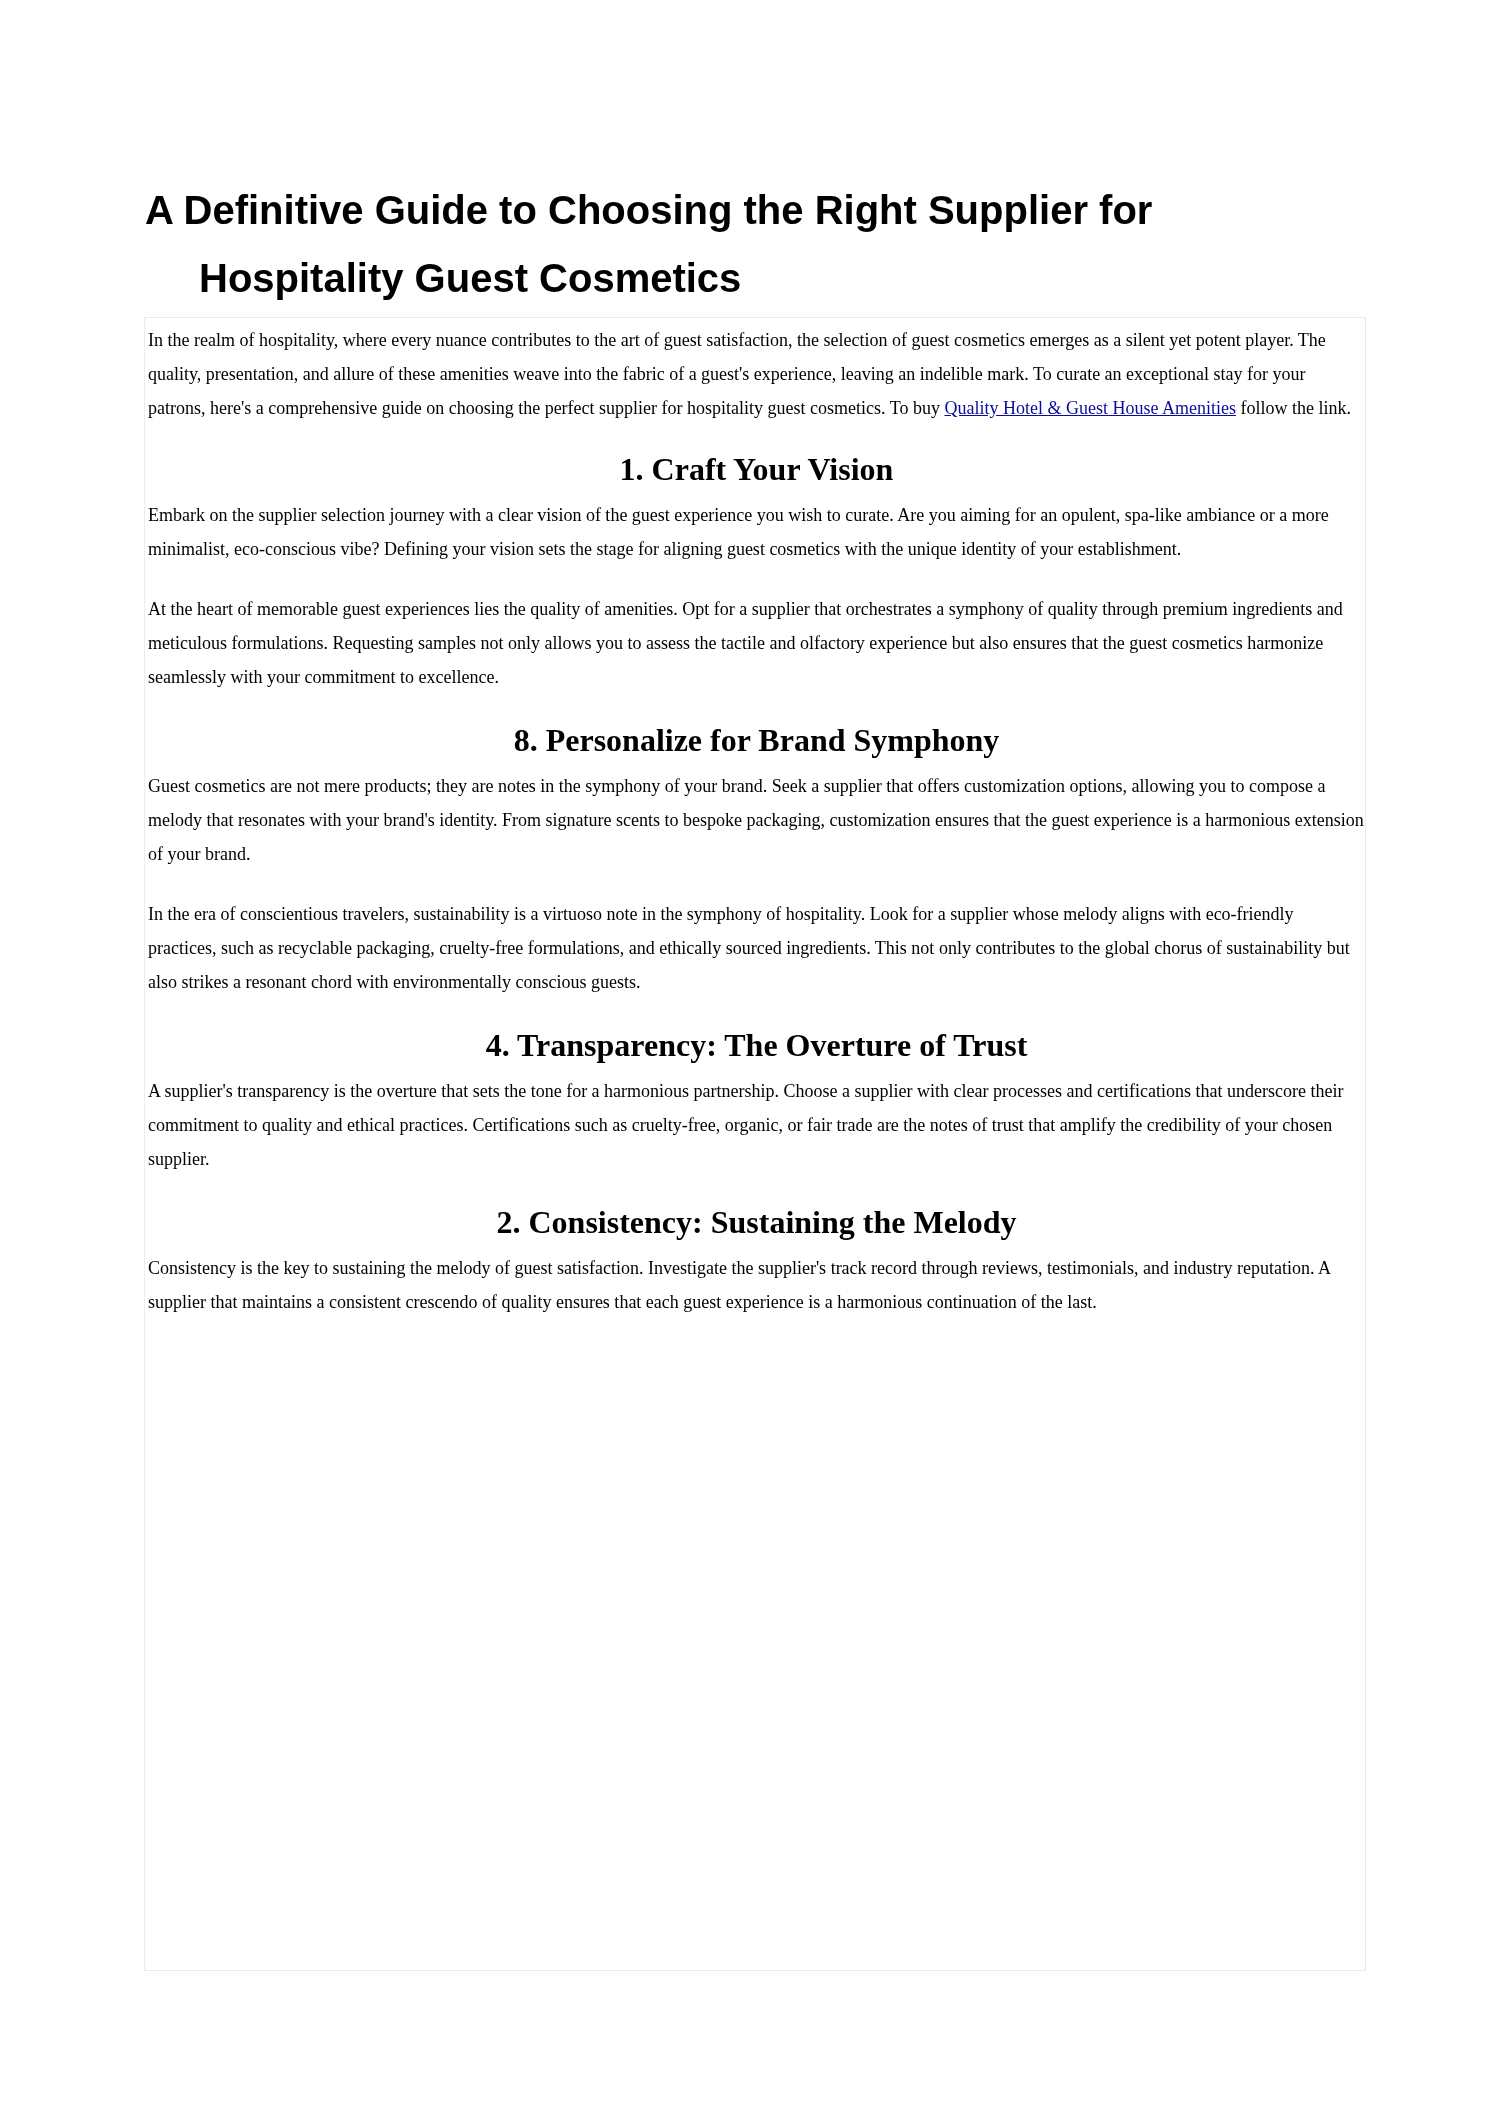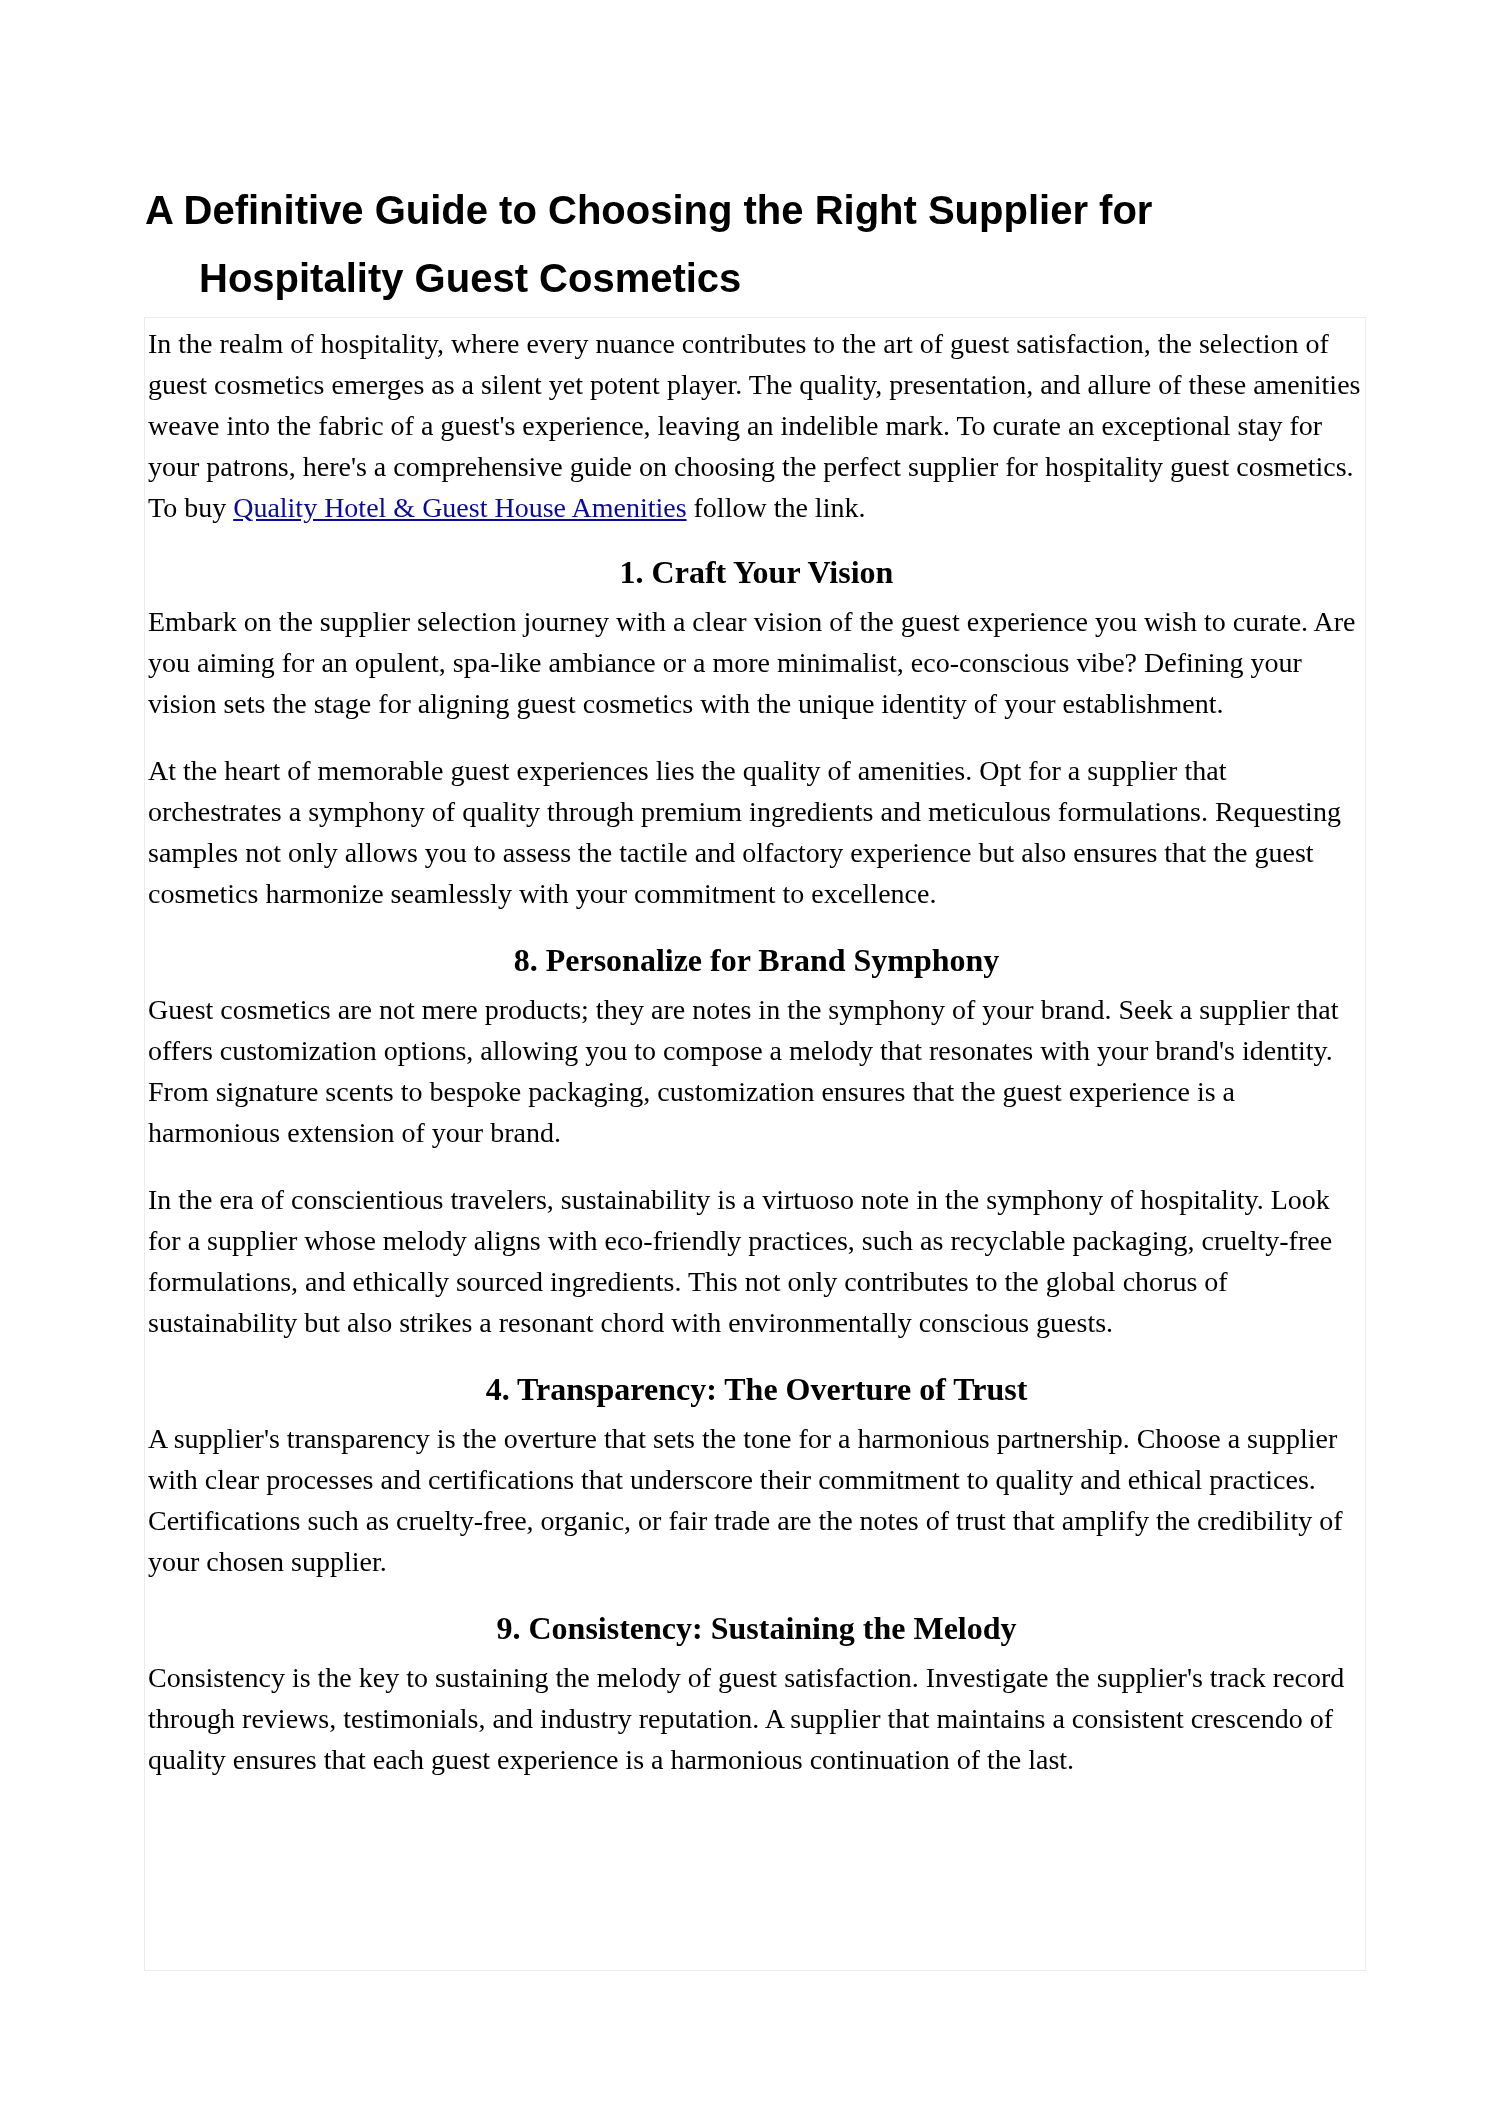--- a/index.html
+++ b/index.html
@@ -9,21 +9,21 @@
     font-family: "Liberation Sans", sans-serif; font-weight: bold;
     font-size: 40px; line-height: 68px; margin: 0;
     padding-left: 54px; text-indent: -54px;
   }
   .content-box {
     position: absolute; left: 144px; top: 317px; width: 1222px; height: 1654px;
     border: 1px solid #ececec; box-sizing: border-box;
     padding: 5px 0 0 3px;
   }
   .para {
-    font-family: "Liberation Serif", serif; font-size: 28px; line-height: 41px;
+    font-family: "Liberation Serif", serif; font-size: 18px; line-height: 34px;
     margin: 0; width: 1218px;
   }
   .intro { margin-bottom: 24px; }
   .section-heading {
     font-family: "Liberation Serif", serif; font-weight: bold;
     font-size: 32px; line-height: 40px; margin: 0 0 9px 0; text-align: center;
   }
   .section { margin-bottom: 26px; }
   a.link { color: #0b0b9a; text-decoration: underline; }
 </style>
@@ -52,16 +52,16 @@
   <div class="section">
     <p class="para">In the era of conscientious travelers, sustainability is a virtuoso note in the symphony of hospitality. Look for a supplier whose melody aligns with eco-friendly practices, such as recyclable packaging, cruelty-free formulations, and ethically sourced ingredients. This not only contributes to the global chorus of sustainability but also strikes a resonant chord with environmentally conscious guests.</p>
   </div>
 
   <div class="section">
     <h2 class="section-heading">4. Transparency: The Overture of Trust</h2>
     <p class="para">A supplier's transparency is the overture that sets the tone for a harmonious partnership. Choose a supplier with clear processes and certifications that underscore their commitment to quality and ethical practices. Certifications such as cruelty-free, organic, or fair trade are the notes of trust that amplify the credibility of your chosen supplier.</p>
   </div>
 
   <div class="section">
-    <h2 class="section-heading">9. Consistency: Sustaining the Melody</h2>
+    <h2 class="section-heading">2. Consistency: Sustaining the Melody</h2>
     <p class="para">Consistency is the key to sustaining the melody of guest satisfaction. Investigate the supplier's track record through reviews, testimonials, and industry reputation. A supplier that maintains a consistent crescendo of quality ensures that each guest experience is a harmonious continuation of the last.</p>
   </div>
 </div>
 
 </body></html>

